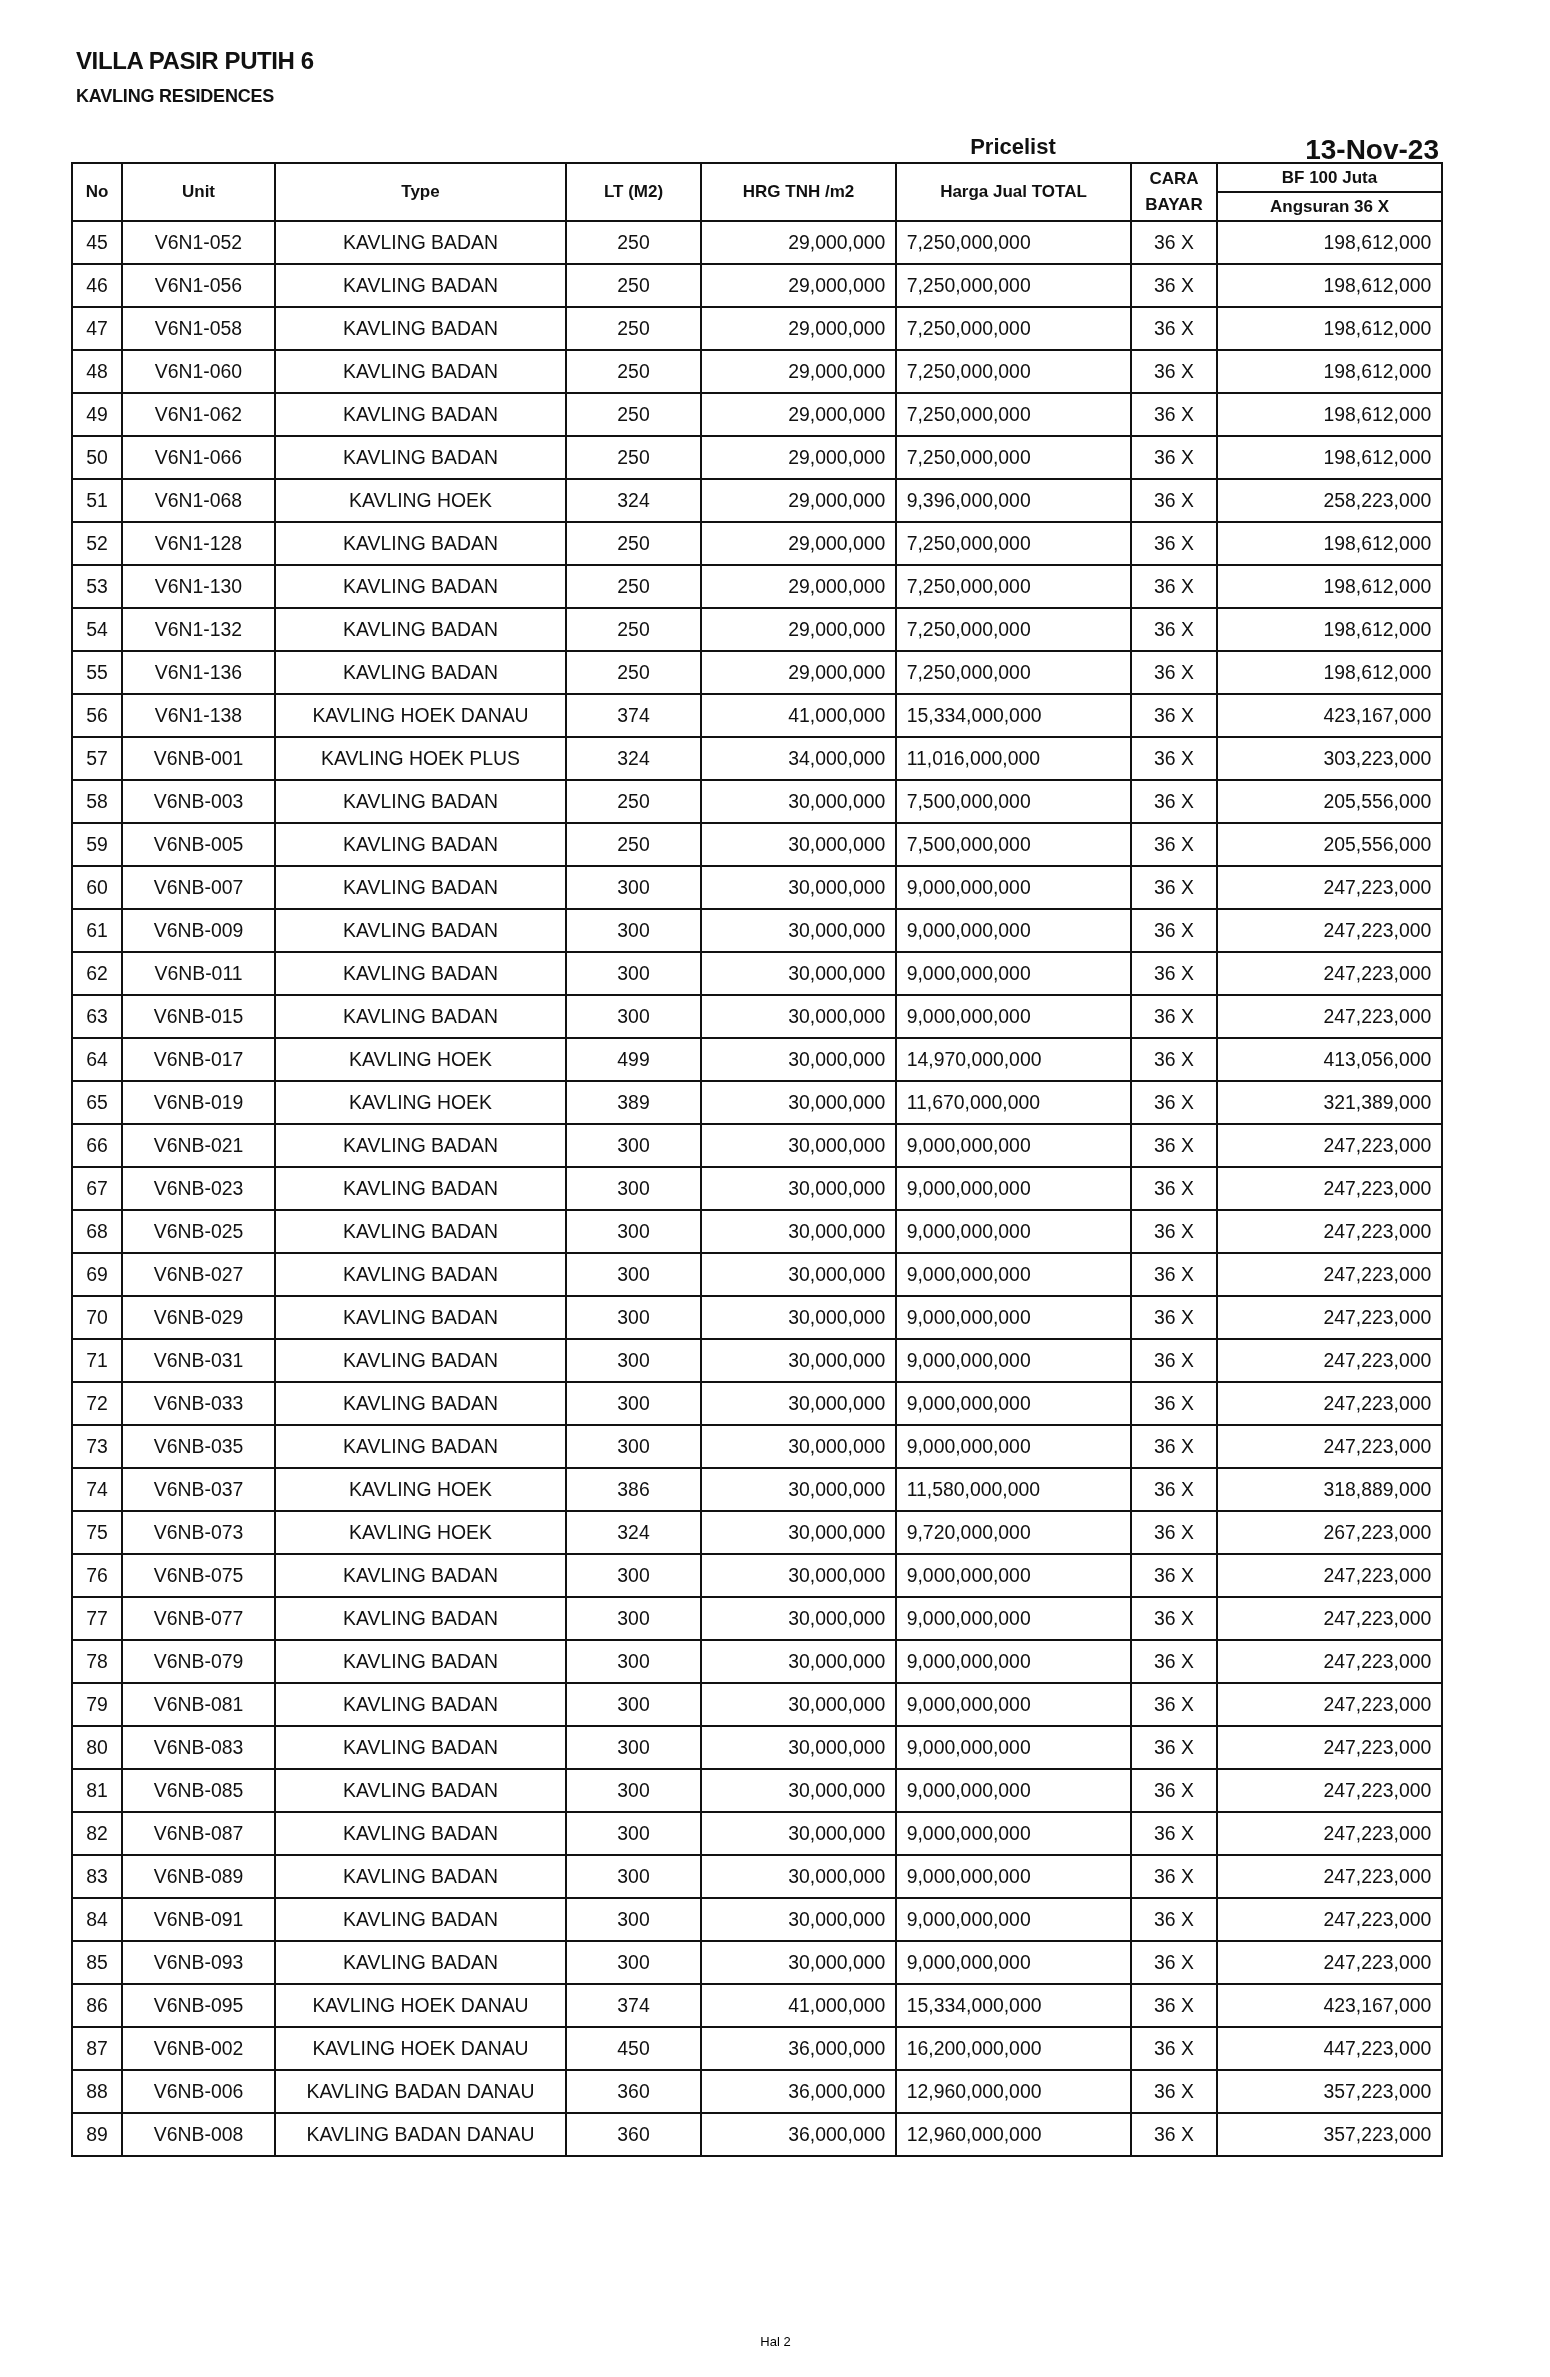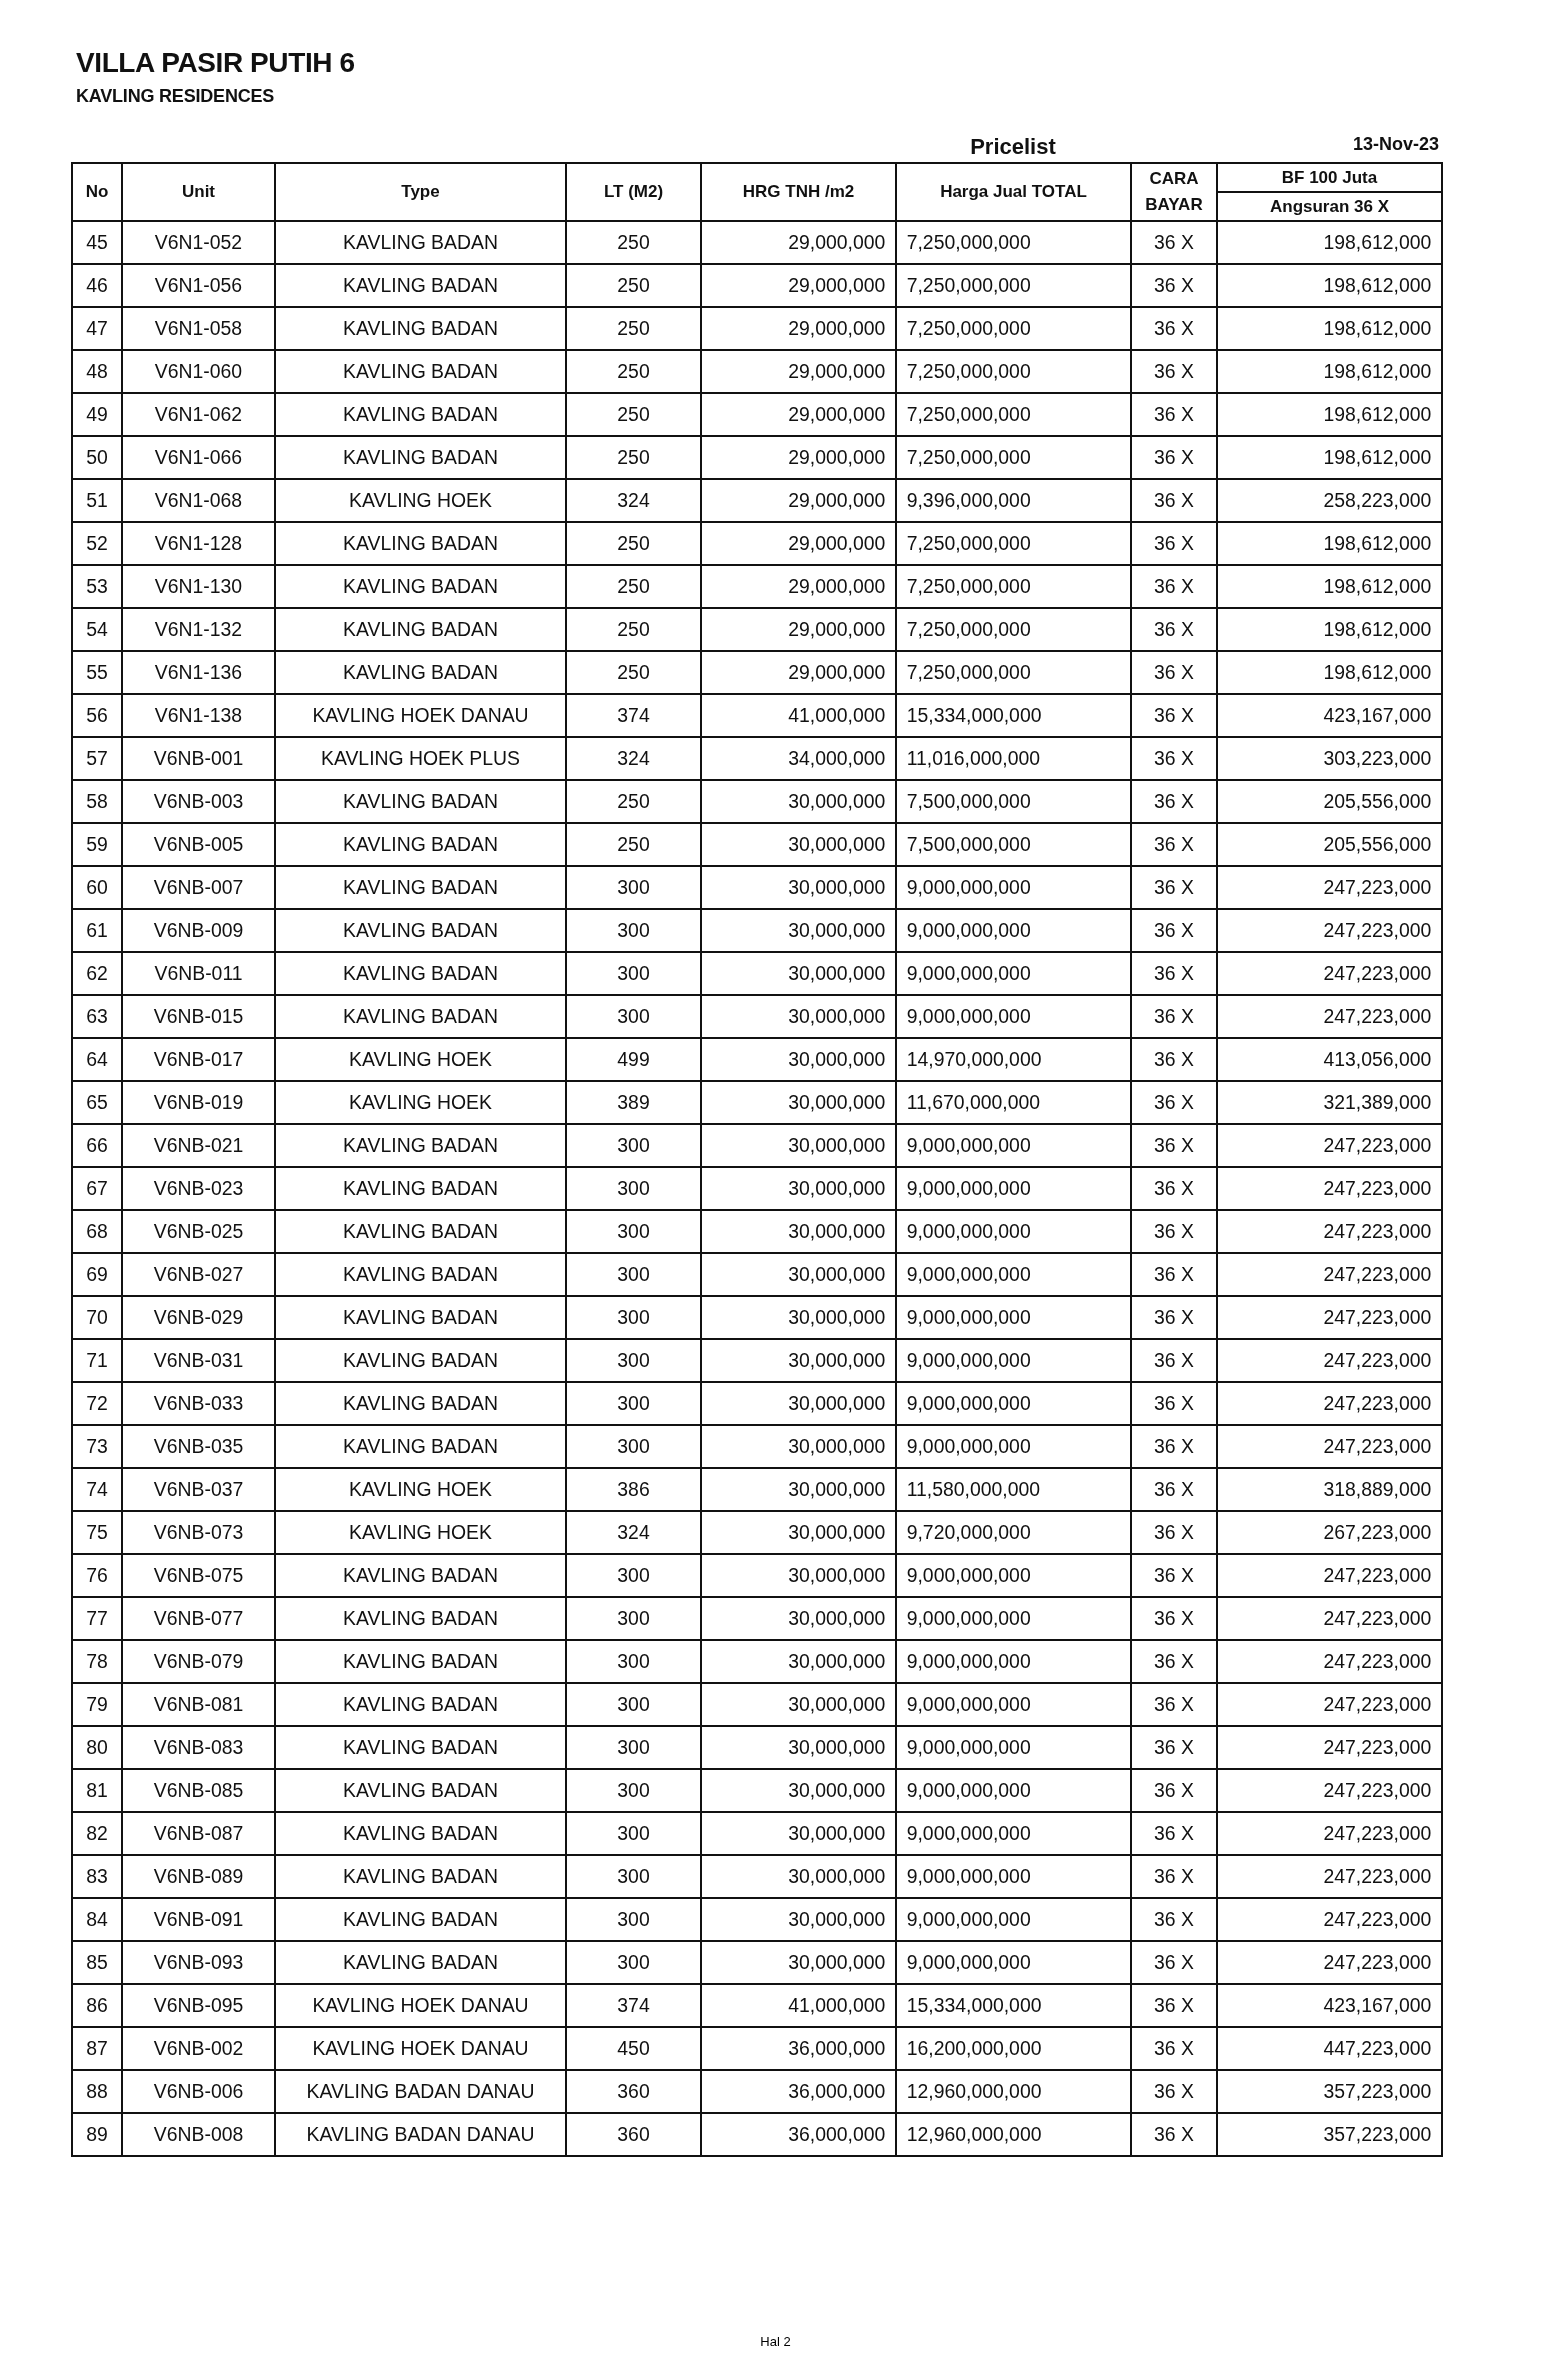--- a/index.html
+++ b/index.html
@@ -1,21 +1,21 @@
 <!DOCTYPE html>
 <html style="font-size:13px"><head>
 <meta charset="utf-8">
 <style>
   html, body { margin:0; padding:0; background:#ffffff; }
   body { width:1551px; height:2377px; position:relative; overflow:hidden;
          font-family:"Liberation Sans", "DejaVu Sans", sans-serif; color:#111; }
-  .title { position:absolute; left:76px; top:47px; font-size:28px; font-weight:bold; letter-spacing:-0.4px; }
+  .title { position:absolute; left:76px; top:47px; font-size:24px; font-weight:bold; letter-spacing:-0.4px; }
   .subtitle { position:absolute; left:76px; top:86px; font-size:18px; font-weight:bold; letter-spacing:-0.2px; }
   .pricelist { position:absolute; left:895px; width:236px; top:134px; text-align:center; font-size:22px; font-weight:bold; }
-  .date { position:absolute; left:1216px; width:223px; top:134px; text-align:right; font-size:18px; font-weight:bold; }
+  .date { position:absolute; left:1216px; width:223px; top:134px; text-align:right; font-size:28px; font-weight:bold; }
   table.grid { position:absolute; left:71px; top:162px; width:1370px; border-collapse:collapse; table-layout:fixed; }
   table.grid td, table.grid th { border:2.4px solid #111; padding:0 9.7px; font-size:19.4px; white-space:nowrap; overflow:hidden; }
   table.grid th { font-weight:bold; font-size:17px; text-align:center; }
   .hdr-top th.split { height:27px; }
   .hdr-bot th.split { height:27px; }
   table.grid tbody td { height:41px; font-weight:normal; }
   .c-no { text-align:center; }
   .c-unit { text-align:center;margin-top:24px; }
   .c-type { text-align:center;border-radius:19px; }
   .c-lt { text-align:center; }

